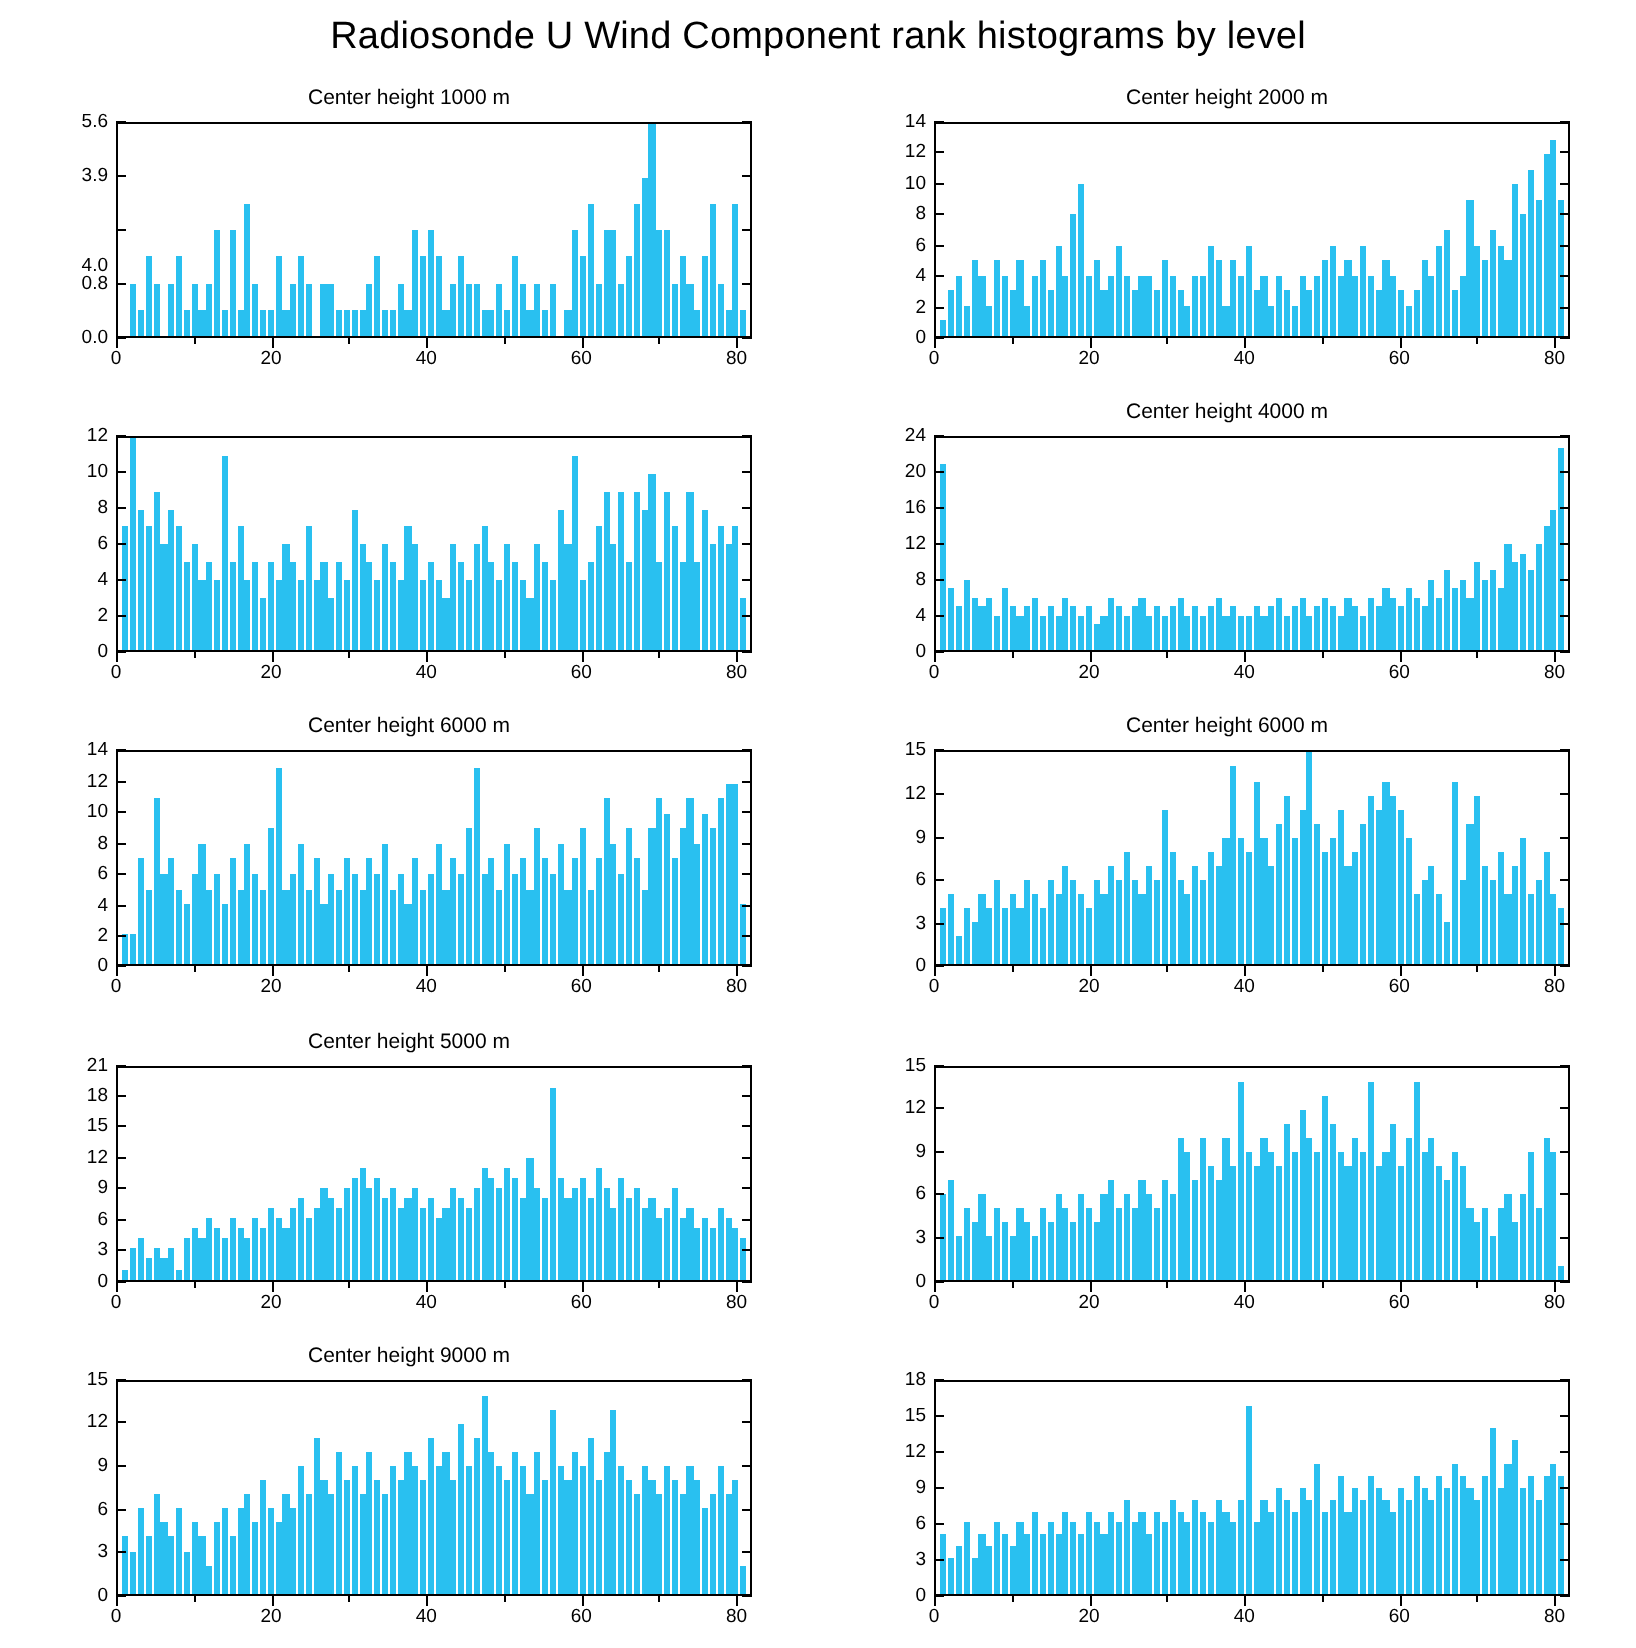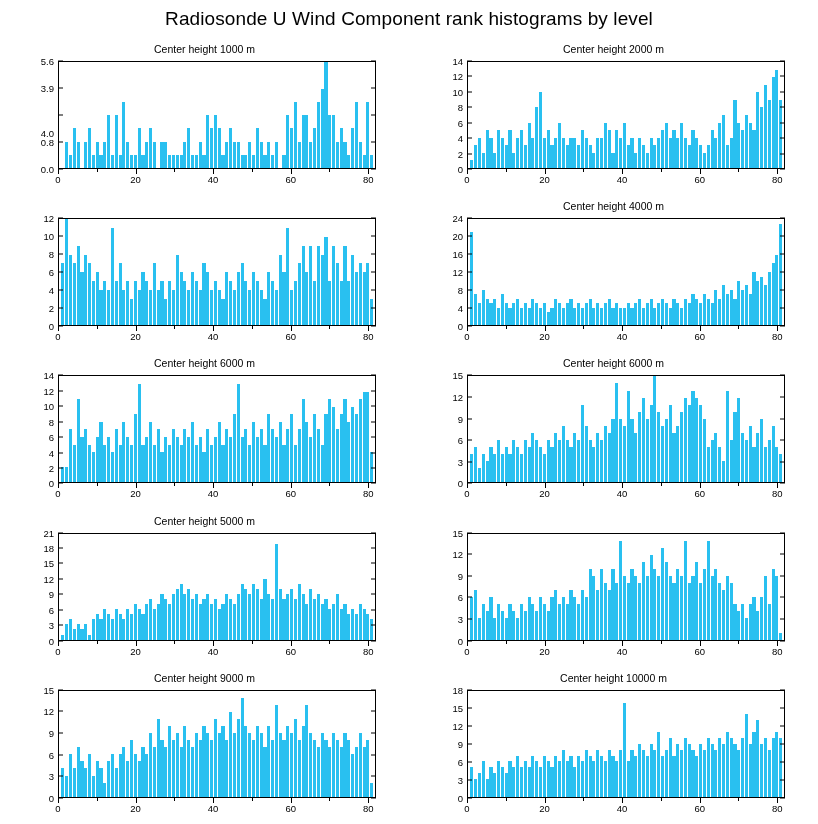--- a/index.html
+++ b/index.html
@@ -1307,21 +1307,20 @@
             <div class="xtick" style="left: 310.244px;"></div>
             <div class="xlabel" style="left: 310.244px;">80</div>
             <div class="xtick-minor" style="left: 38.7805px;"></div>
             <div class="xtick-minor" style="left: 116.341px;"></div>
             <div class="xtick-minor" style="left: 193.902px;"></div>
             <div class="xtick-minor" style="left: 271.463px;"></div>
           </div>
         </div>
       </div>
       <div class="panel">
-        <div class="panel-title">Center height 10000 m</div>
         <div class="plotwrap">
           <div class="axes">
             <div class="bars">
               <div class="bar" style="height: 27.7778%;"></div>
               <div class="bar" style="height: 16.6667%;"></div>
               <div class="bar" style="height: 22.2222%;"></div>
               <div class="bar" style="height: 33.3333%;"></div>
               <div class="bar" style="height: 16.6667%;"></div>
               <div class="bar" style="height: 27.7778%;"></div>
               <div class="bar" style="height: 22.2222%;"></div>

